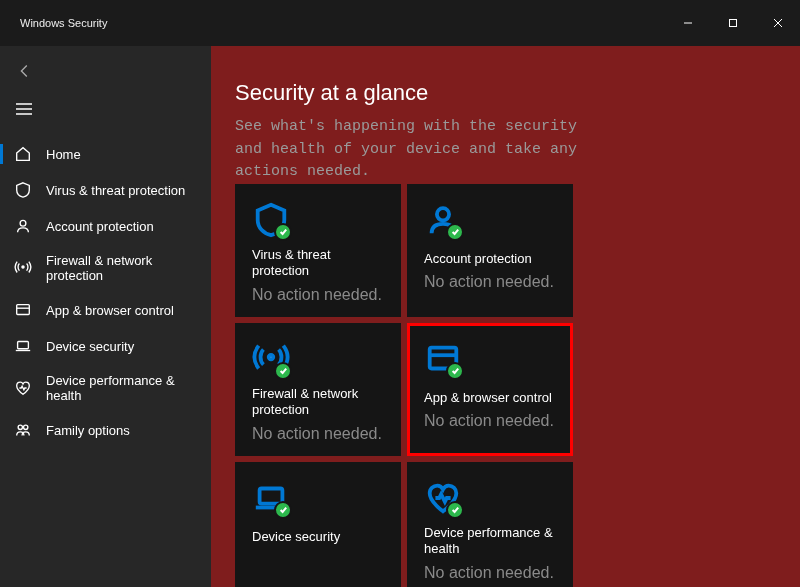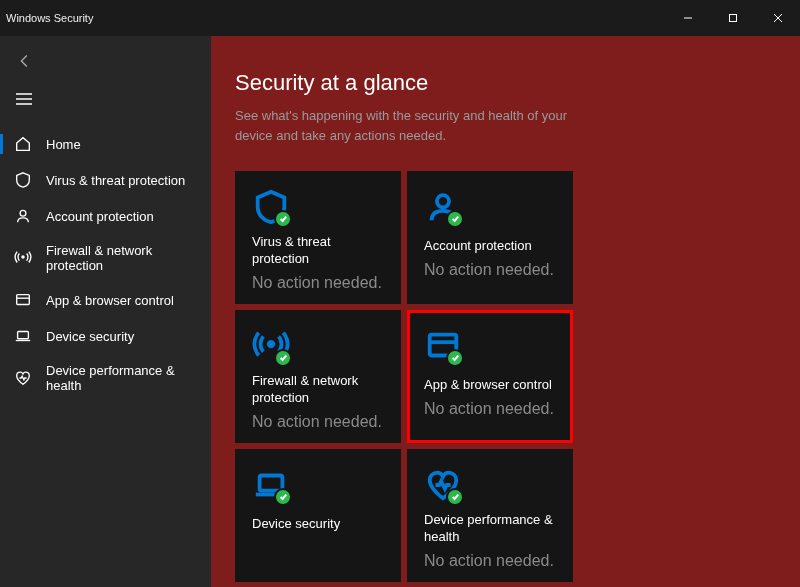--- a/index.html
+++ b/index.html
@@ -1,25 +1,25 @@
 <!DOCTYPE html>
 <html><head>
 <meta charset="utf-8">
 <style>
   * { box-sizing: border-box; margin: 0; padding: 0; }
   html, body { width: 800px; height: 587px; overflow: hidden; font-family: "Segoe UI", Arial, sans-serif; }
   body { background: #000; color: #fff; }
 
   
   .titlebar {
-    height: 36px;
+    height: 46px;
     background: #1b1b1b;
     display: flex;
     align-items: center;
-    padding-left: 6px;
+    padding-left: 20px;
     font-size: 11px;
     color: #eee;
   }
   .titlebar .spacer { flex: 1; }
   .winctrl {
     width: 45px; height: 30px;
     display: flex; align-items: center; justify-content: center;
     color: #fff;
   }
   .winctrl svg { width: 10px; height: 10px; }
@@ -72,25 +72,25 @@
     background: #7f1d1d;
     padding: 34px 0 0 24px;
     overflow: hidden;
   }
   .main h1 {
     font-size: 22px;
     font-weight: 400;
     margin-bottom: 10px;
   }
   .subtitle {
-    font-size: 13px;
+    font-size: 15px;
     color: #9a9a9a;
     line-height: 1.5;
     max-width: 360px;
-    margin-bottom: 26px;
+    font-family: Liberation Mono, monospace;
   }
 
   .tiles {
     display: grid;
     grid-template-columns: 166px 166px;
     grid-auto-rows: 133px;
     gap: 6px;
   }
   .tile {
     background: #151515;
@@ -264,20 +264,28 @@
           <span>Device security</span>
         </li>
         <li class="nav-item">
           <span class="nav-icon">
             <svg viewBox="0 0 20 20">
               <use href="#ic-heart"></use>
             </svg>
           </span>
           <span>Device performance &amp; health</span>
         </li>
+        <li class="nav-item">
+          <span class="nav-icon">
+            <svg viewBox="0 0 20 20">
+              <use href="#ic-family"></use>
+            </svg>
+          </span>
+          <span>Family options</span>
+        </li>
       </ul>
   </div>
 
   <div class="main">
     <h1>Security at a glance</h1>
     <div class="subtitle">See what's happening with the security and health of your device and take any actions needed.</div>
     <div class="tiles" id="tiles">
         <div class="tile">
           <div class="tile-icon">
             <svg class="main-ic" viewBox="0 0 20 20">

